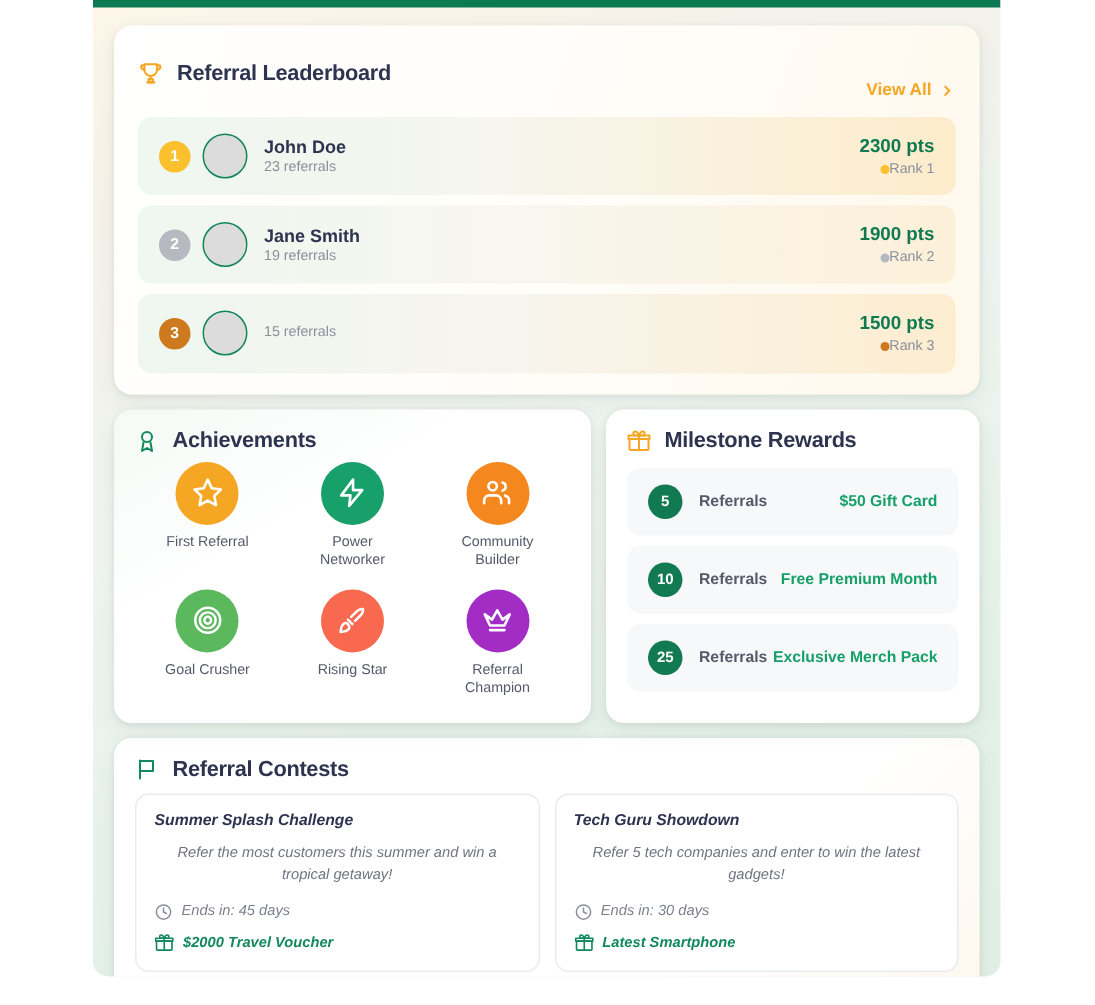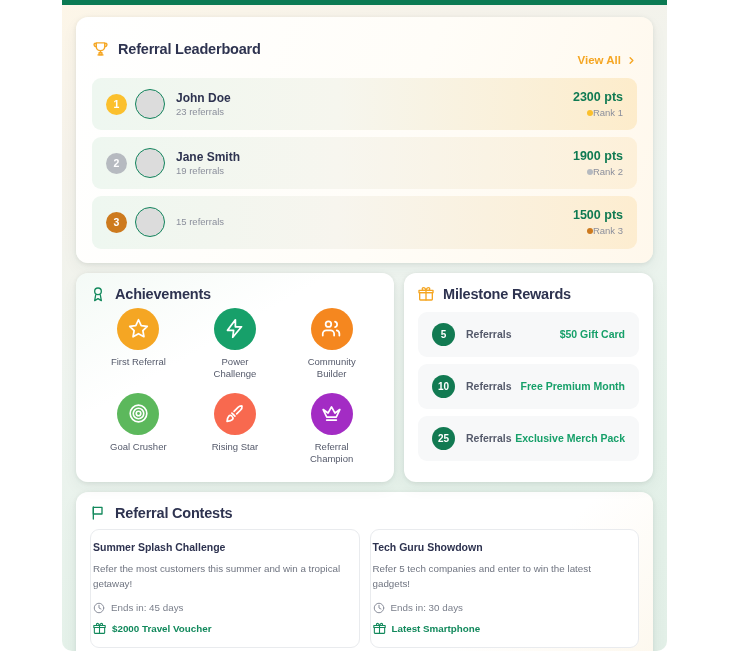--- a/index.html
+++ b/index.html
@@ -179,28 +179,29 @@
   #contests-card {
     margin-top: 10px;
     background: linear-gradient(135deg, #ffffff 0%, #ffffff 70%, #fdf8ee 100%);
     padding: 13px 14px 14px 14px;
   }
   .contest-grid { display: flex; gap: 10px; margin-top: 4px; }
   .contest-card {
     flex: 1 1 0;
     border: 1px solid #e9ebee;
     border-radius: 9px;
-    padding: 11px 12px 12px 2px;
+    padding: 11px 12px 12px 12px;
     background: #ffffff;
+    font-style: italic;
   }
   .contest-title {
     font-size: 10.5px; font-weight: bold; color: #2e3350; margin-bottom: 8px;
   }
   .contest-desc {
-    font-size: 9.8px; color: #6f7480; line-height: 1.55; margin-bottom: 11px;
+    font-size: 9.8px; color: #6f7480; line-height: 1.55; margin-bottom: 11px; text-align: center;
   }
   .contest-meta {
     display: flex; align-items: center; gap: 6px;
     font-size: 9.8px; color: #7a7f8b; margin-bottom: 8px;
   }
   .contest-prize {
     display: flex; align-items: center; gap: 6px;
     font-size: 9.8px; font-weight: bold; color: #12895c;
   }
 
@@ -315,21 +316,21 @@
           </div>
 
           <div class="ach-item">
             <div class="ach-circle" style="background:#17a06a">
               <span>
                 <svg width="21" height="21" viewBox="0 0 24 24" fill="none" stroke="#ffffff" stroke-width="2" stroke-linecap="round" stroke-linejoin="round">
                   <polygon points="13 2 4 14 11 14 10 22 20 10 13 10 13 2"></polygon>
                 </svg>
               </span>
             </div>
-            <div class="ach-label">Power Challenge</div>
+            <div class="ach-label">Power Networker</div>
           </div>
 
           <div class="ach-item">
             <div class="ach-circle" style="background:#f5871f">
               <span>
                 <svg width="21" height="21" viewBox="0 0 24 24" fill="none" stroke="#ffffff" stroke-width="2" stroke-linecap="round" stroke-linejoin="round">
                   <path d="M15 20v-2a4 4 0 0 0-4-4H6a4 4 0 0 0-4 4v2"></path>
                   <circle cx="8.5" cy="7" r="3.2"></circle>
                   <path d="M21 20v-2a4 4 0 0 0-3-3.8"></path>
                   <path d="M16 4.2a3.2 3.2 0 0 1 0 6.2"></path>

